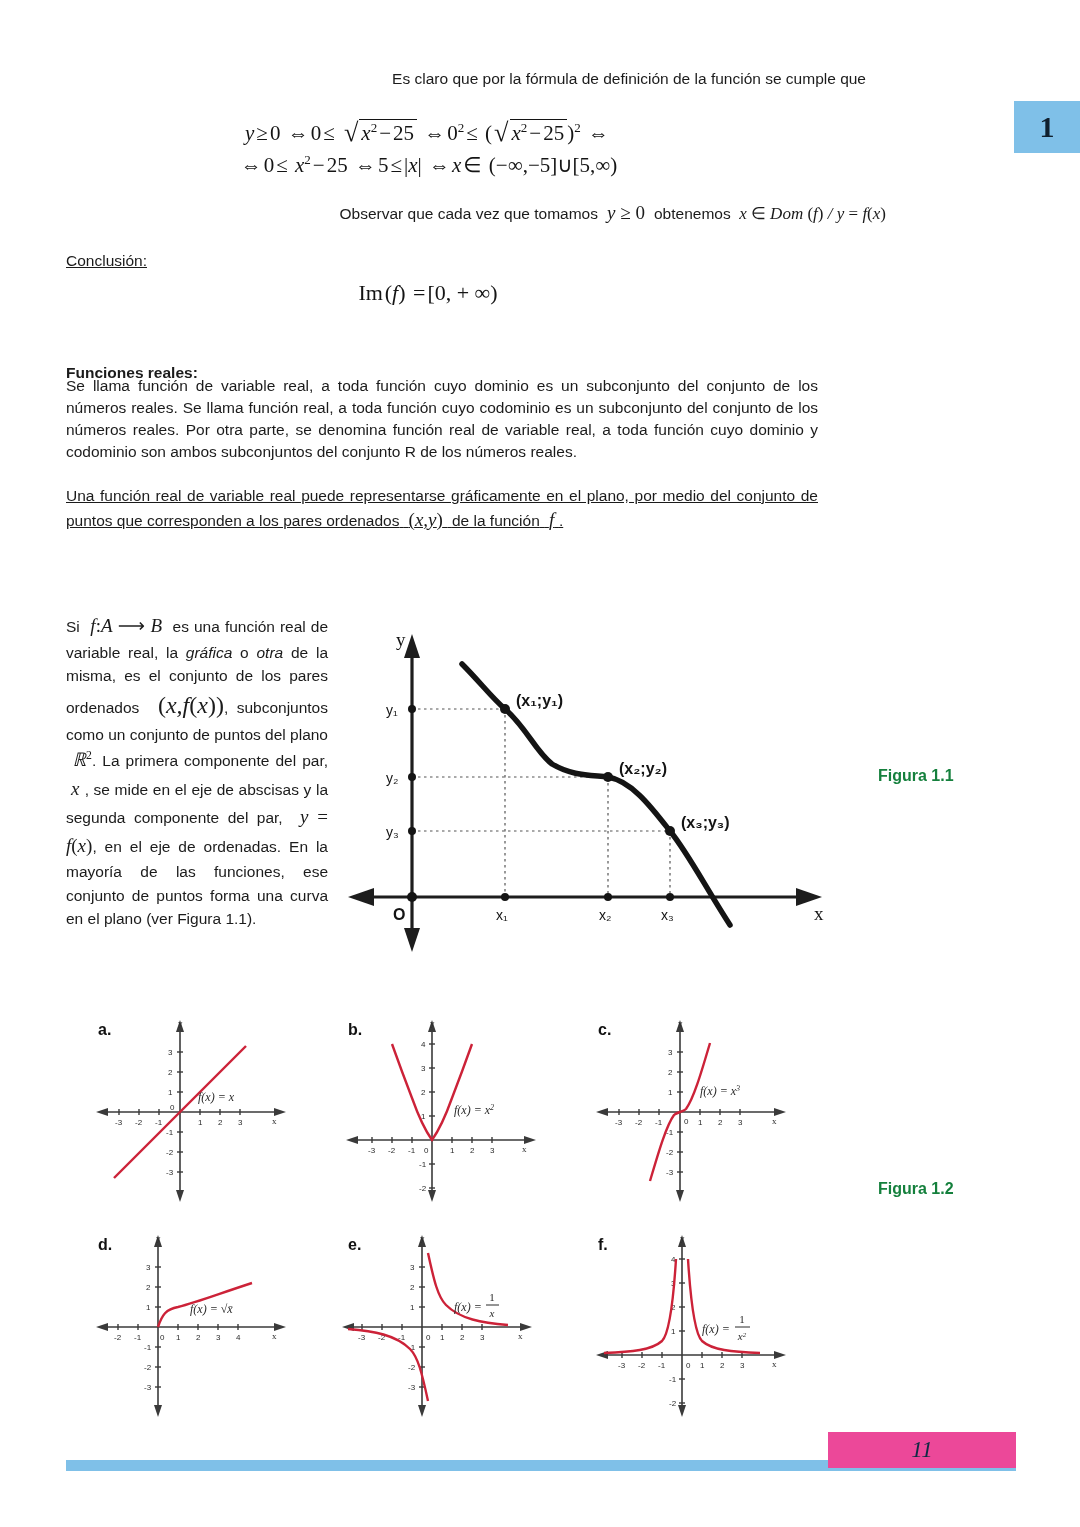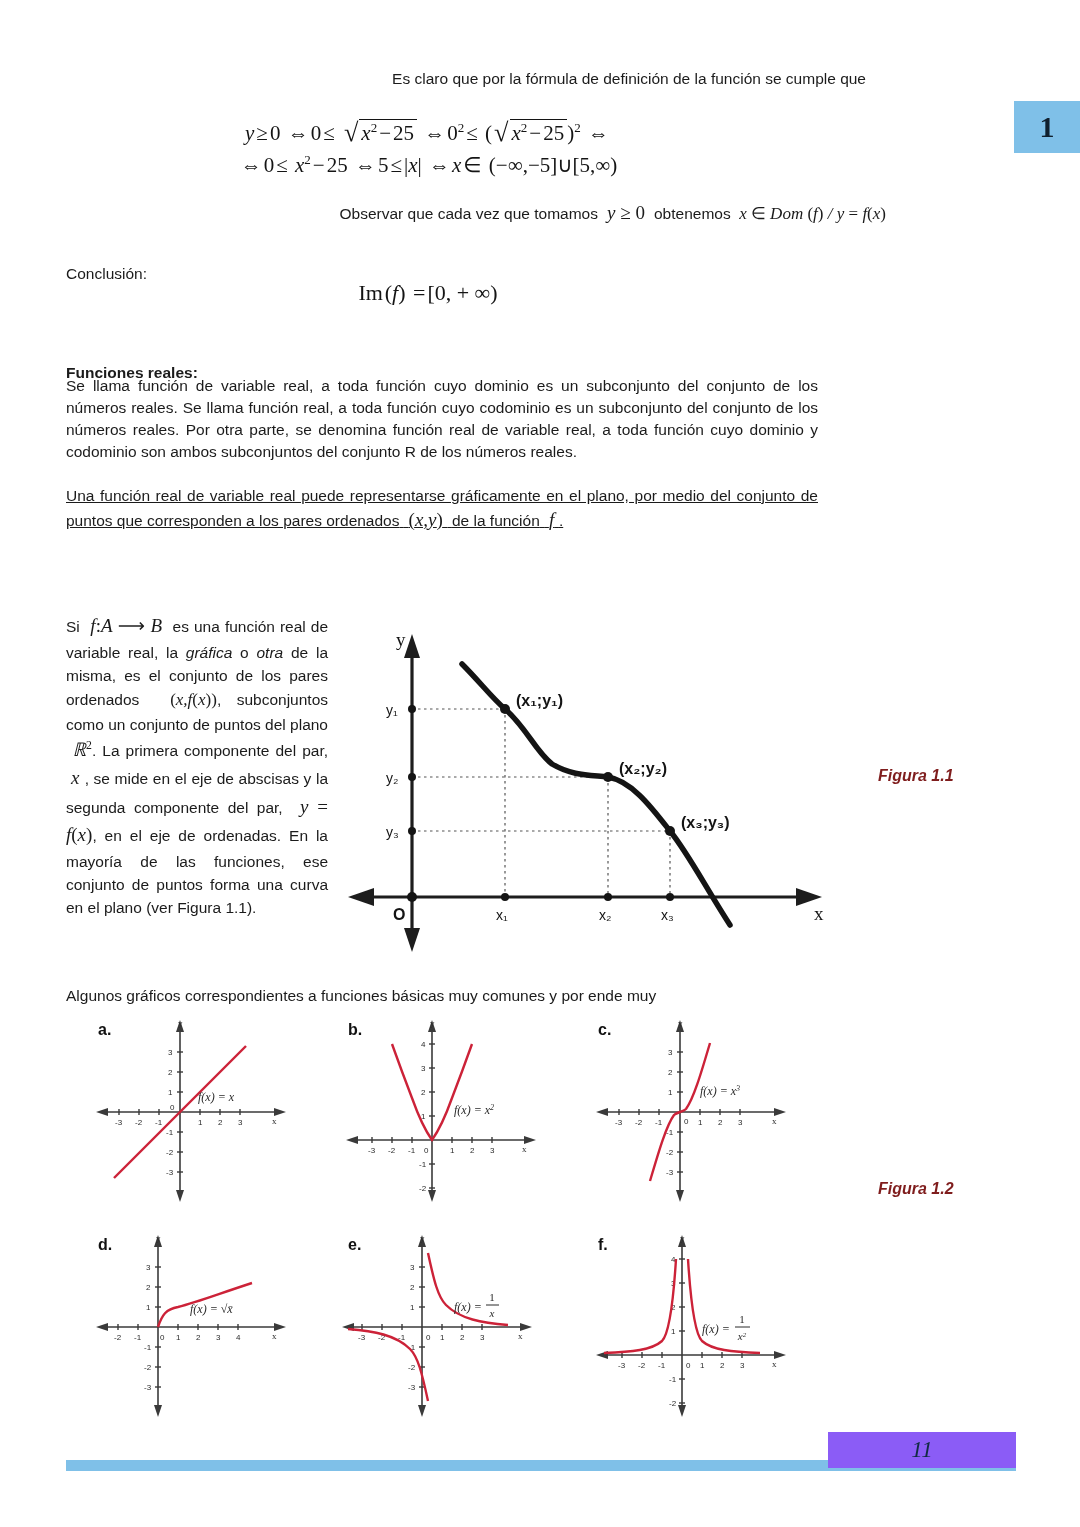--- a/index.html
+++ b/index.html
@@ -90,22 +90,21 @@
   }
 
   .bold-lead {
     font-weight: bold;
   }
 
   .figlabel {
     position: absolute;
     font-size: 16px;
     font-weight: bold;
-    font-style: italic;
-    color: #7f1d1d;
+    color: #15803d;
   }
 
   .panel-letter {
     position: absolute;
     font-size: 16px;
     font-weight: bold;
     color: #111;
   }
 
   
@@ -116,21 +115,21 @@
     width: 950px;
     height: 11px;
     background: #7fc0e8;
   }
   .footer-page {
     position: absolute;
     left: 828px;
     top: 1432px;
     width: 188px;
     height: 36px;
-    background: #8b5cf6;
+    background: #ec4899;
     color: #112b44;
     font-family: "Liberation Serif", serif;
     font-style: italic;
     font-size: 23px;
     display: flex;
     align-items: center;
     justify-content: center;
   }
 
   svg { display: block; }
@@ -162,21 +161,21 @@
     <span class="mu">(−∞,−5]∪[5,∞)</span>
   </div>
 
   <div class="txt" style="left:66px; top:200px; width:820px;">
     <span>Observar que cada vez que tomamos</span>
     <span class="mathserif" style="font-size:19px;">&nbsp;<span class="mi">y</span> <span class="mu">≥</span> <span class="mu">0</span>&nbsp;</span>
     <span>obtenemos</span>
     <span class="mathserif" style="font-size:17px;">&nbsp;<span class="mi">x</span> <span class="mu">∈</span> <span class="mi">Dom</span> <span class="mu">(</span><span class="mi">f</span><span class="mu">)</span> / <span class="mi">y</span> <span class="mu">=</span> <span class="mi">f</span><span class="mu">(</span><span class="mi">x</span><span class="mu">)</span></span>
   </div>
 
-  <div class="txt" style="left:66px; top:263px;">Conclusión:</div>
+  <div class="txt" style="left:66px; top:250px;text-decoration:underline;">Conclusión:</div>
 
   <div class="eqline" style="top:280px; left:-112px; font-size:22px;">
     <span class="mu">Im</span> <span class="mu">(</span><span class="mi">f</span><span class="mu">)</span>
     <span class="op">=</span><span class="mu">[0, + ∞)</span>
   </div>
 
   <div class="txt bold-lead" style="left:66px; top:330px;margin-top:32px;">Funciones reales:</div>
 
   <div class="txt justif" style="left:66px; top:375px; width:752px;">Se llama función de variable real, a toda función cuyo dominio es un subconjunto del conjunto de los números reales. Se llama función real, a toda función cuyo codominio es un subconjunto del conjunto de los números reales. Por otra parte, se denomina función real de variable real, a toda función cuyo dominio y codominio son ambos subconjuntos del conjunto R de los números reales.</div>
 
@@ -189,21 +188,21 @@
 
 
   <div class="txt justif" style="left:66px; top:612px; width:262px; line-height:1.5;">
     <span>Si</span>
     <span class="mathserif" style="font-size:19px;">&nbsp;<span class="mi">f</span><span class="mu">:</span><span class="mi">A</span> <span class="mu">⟶</span> <span class="mi">B</span>&nbsp;</span>
     <span>es una función real de variable real, la</span>
     <em>gráfica</em>
     <span>o</span>
     <em>otra</em>
     <span>de la misma, es el conjunto de los pares ordenados</span>
-    <span class="mathserif" style="font-size:17px;">&nbsp;<span class="mu">(</span><span class="mi">x,f</span><span class="mu">(</span><span class="mi">x</span><span class="mu">))</span></span><span>, subconjuntos como un conjunto de puntos del plano</span>
+    <span class="mathserif" style="font-size:24px;">&nbsp;<span class="mu">(</span><span class="mi">x,f</span><span class="mu">(</span><span class="mi">x</span><span class="mu">))</span></span><span>, subconjuntos como un conjunto de puntos del plano</span>
     <span class="mathserif" style="font-size:19px;">&nbsp;ℝ<sup class="s mu">2</sup></span><span>. La primera componente del par,</span>
     <span class="mathserif" style="font-size:19px;">&nbsp;<span class="mi">x</span>&nbsp;</span><span>, se mide en el eje de abscisas y la segunda componente del par,</span>
     <span class="mathserif" style="font-size:19px;">&nbsp;<span class="mi">y</span> <span class="mu">=</span> <span class="mi">f</span><span class="mu">(</span><span class="mi">x</span><span class="mu">)</span></span><span>, en el eje de ordenadas.</span>
     <span style="display:inline">En la mayoría de las funciones, ese conjunto de puntos forma una curva en el plano (ver Figura 1.1).</span>
   </div>
 
   <svg class="fig-svg" style="left:340px; top:612px;" width="500" height="350" viewBox="0 0 500 350">
 
     <g stroke="#1d1d1d" stroke-width="3.2" fill="none">
       <line x1="72" y1="40" x2="72" y2="322"></line>
@@ -253,21 +252,20 @@
     <text x="259" y="308" font-family="Liberation Sans, sans-serif" font-size="14" fill="#141414">x₂</text>
     <text x="321" y="308" font-family="Liberation Sans, sans-serif" font-size="14" fill="#141414">x₃</text>
 
     <text x="176" y="94" font-family="Liberation Sans, sans-serif" font-size="16" font-weight="bold" fill="#141414">(x₁;y₁)</text>
     <text x="279" y="162" font-family="Liberation Sans, sans-serif" font-size="16" font-weight="bold" fill="#141414">(x₂;y₂)</text>
     <text x="341" y="216" font-family="Liberation Sans, sans-serif" font-size="16" font-weight="bold" fill="#141414">(x₃;y₃)</text>
   </svg>
 
   <div class="figlabel" style="left:878px; top:767px;">Figura 1.1</div>
 
-  <div class="txt justif" style="left:66px; top:985px; width:752px;">Algunos gráficos correspondientes a funciones básicas muy comunes y por ende muy</div>
 
   <div class="panel-letter" style="left:98px; top:1021px;">a.</div>
   <svg class="fig-svg" style="left:92px; top:1014px;" width="200" height="190" viewBox="0 0 200 190">
     <g stroke="#3a3a3a" stroke-width="1.6">
       <line x1="88" y1="14" x2="88" y2="180"></line>
       <line x1="10" y1="98" x2="188" y2="98"></line>
     </g>
     <polygon points="88,6 84,18 92,18" fill="#3a3a3a"></polygon>
     <polygon points="88,188 84,176 92,176" fill="#3a3a3a"></polygon>
     <polygon points="194,98 182,94 182,102" fill="#3a3a3a"></polygon>

